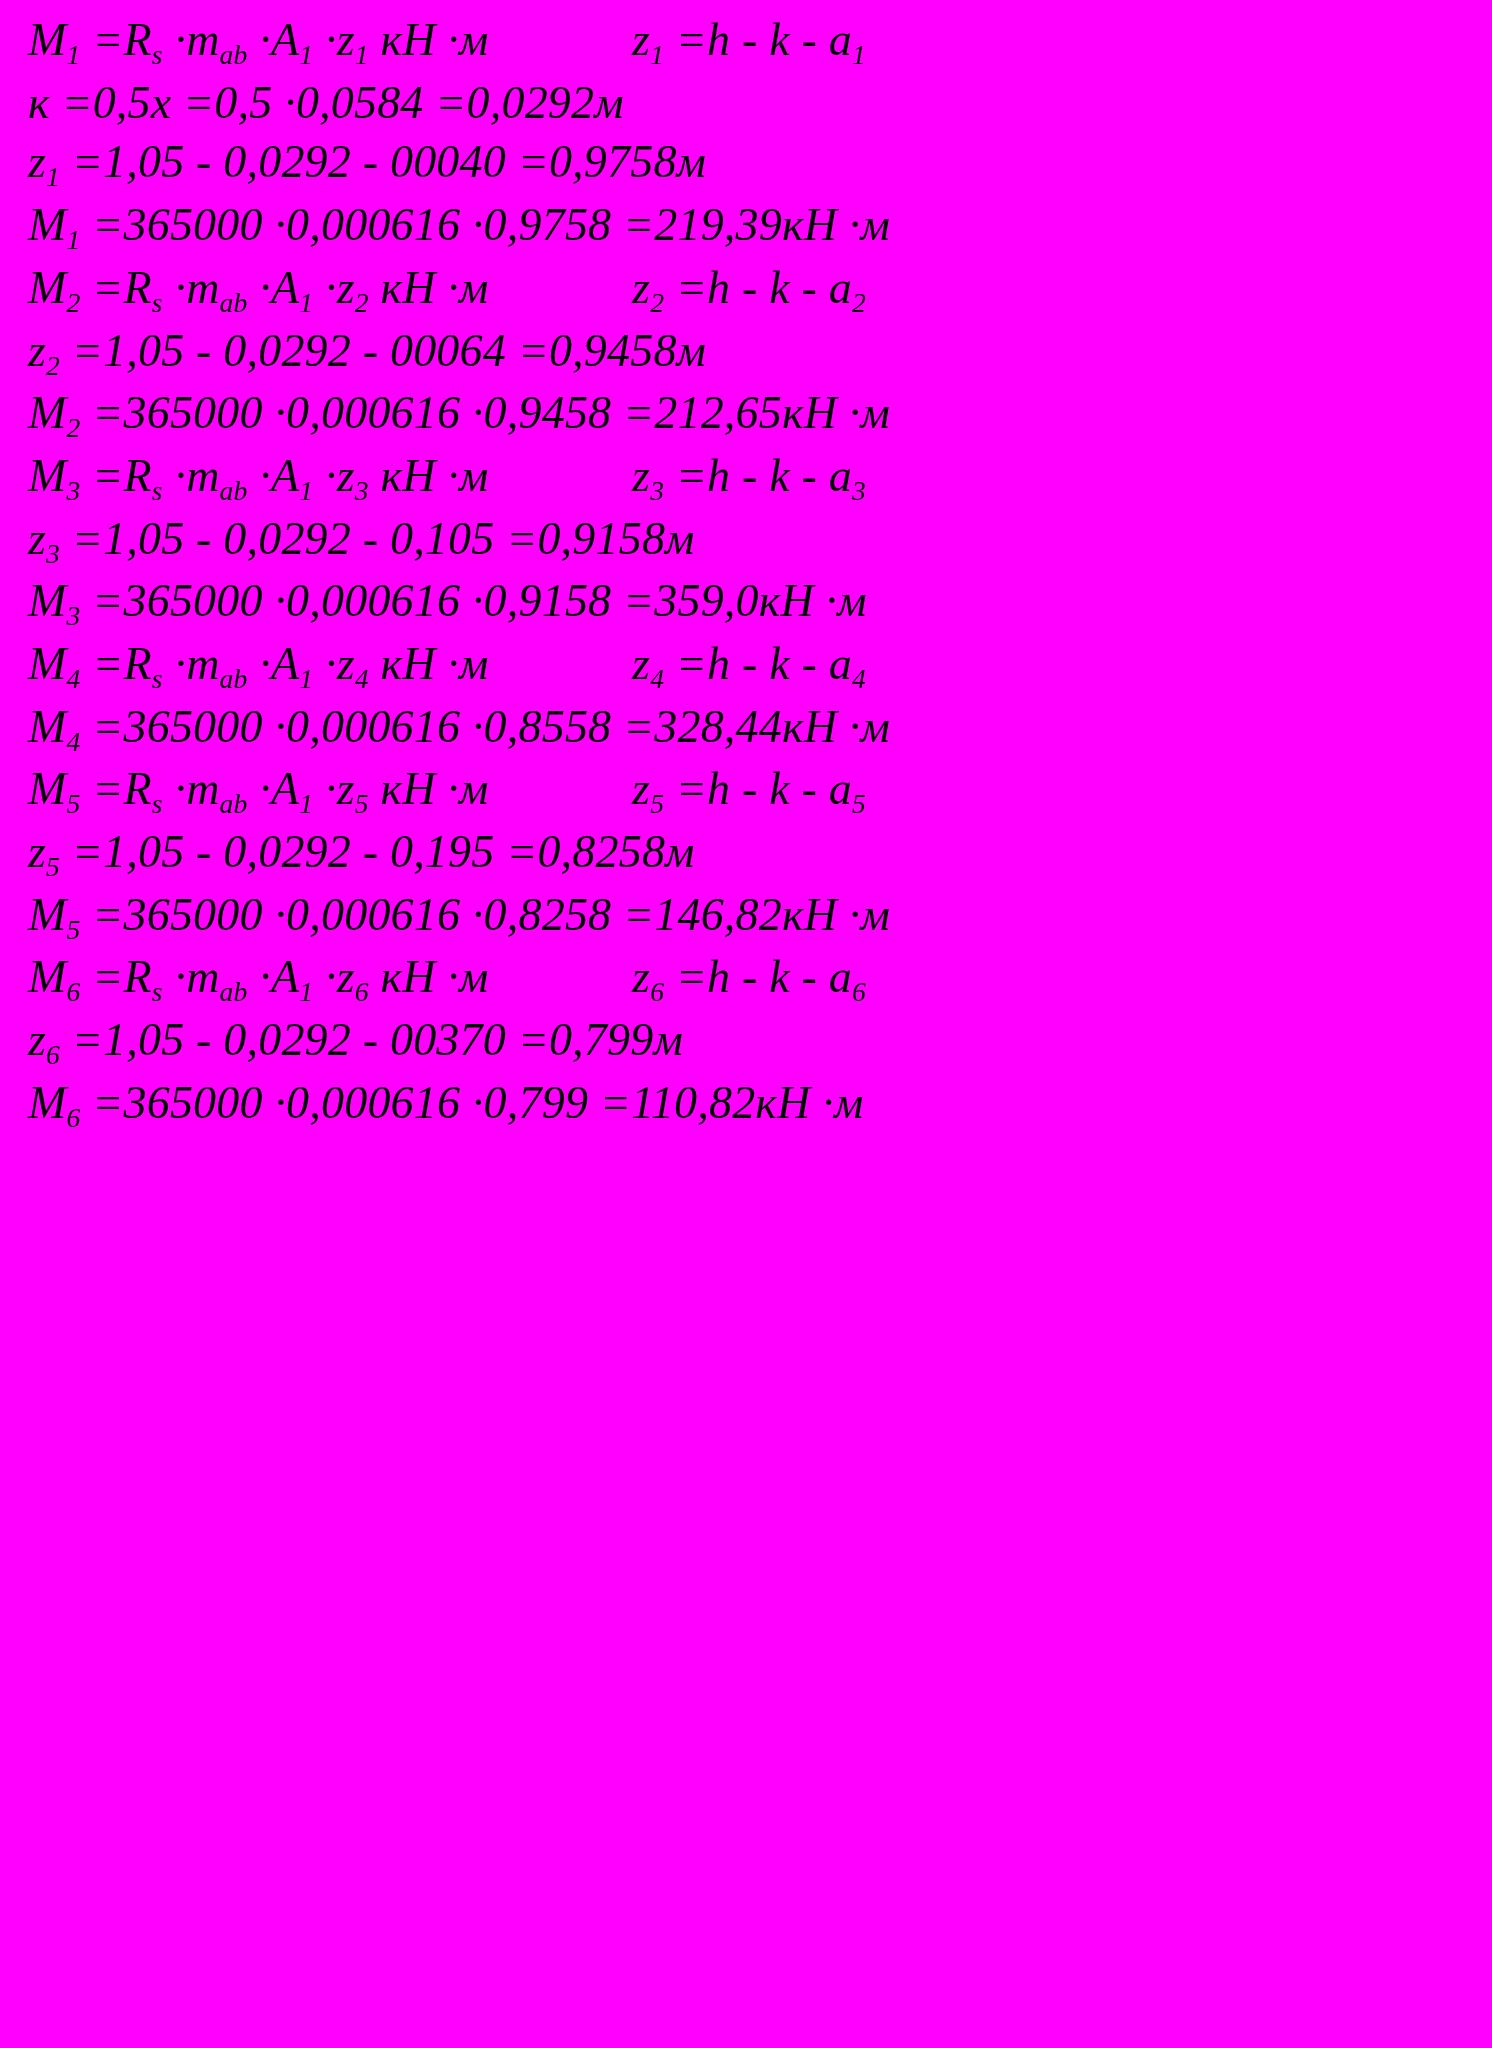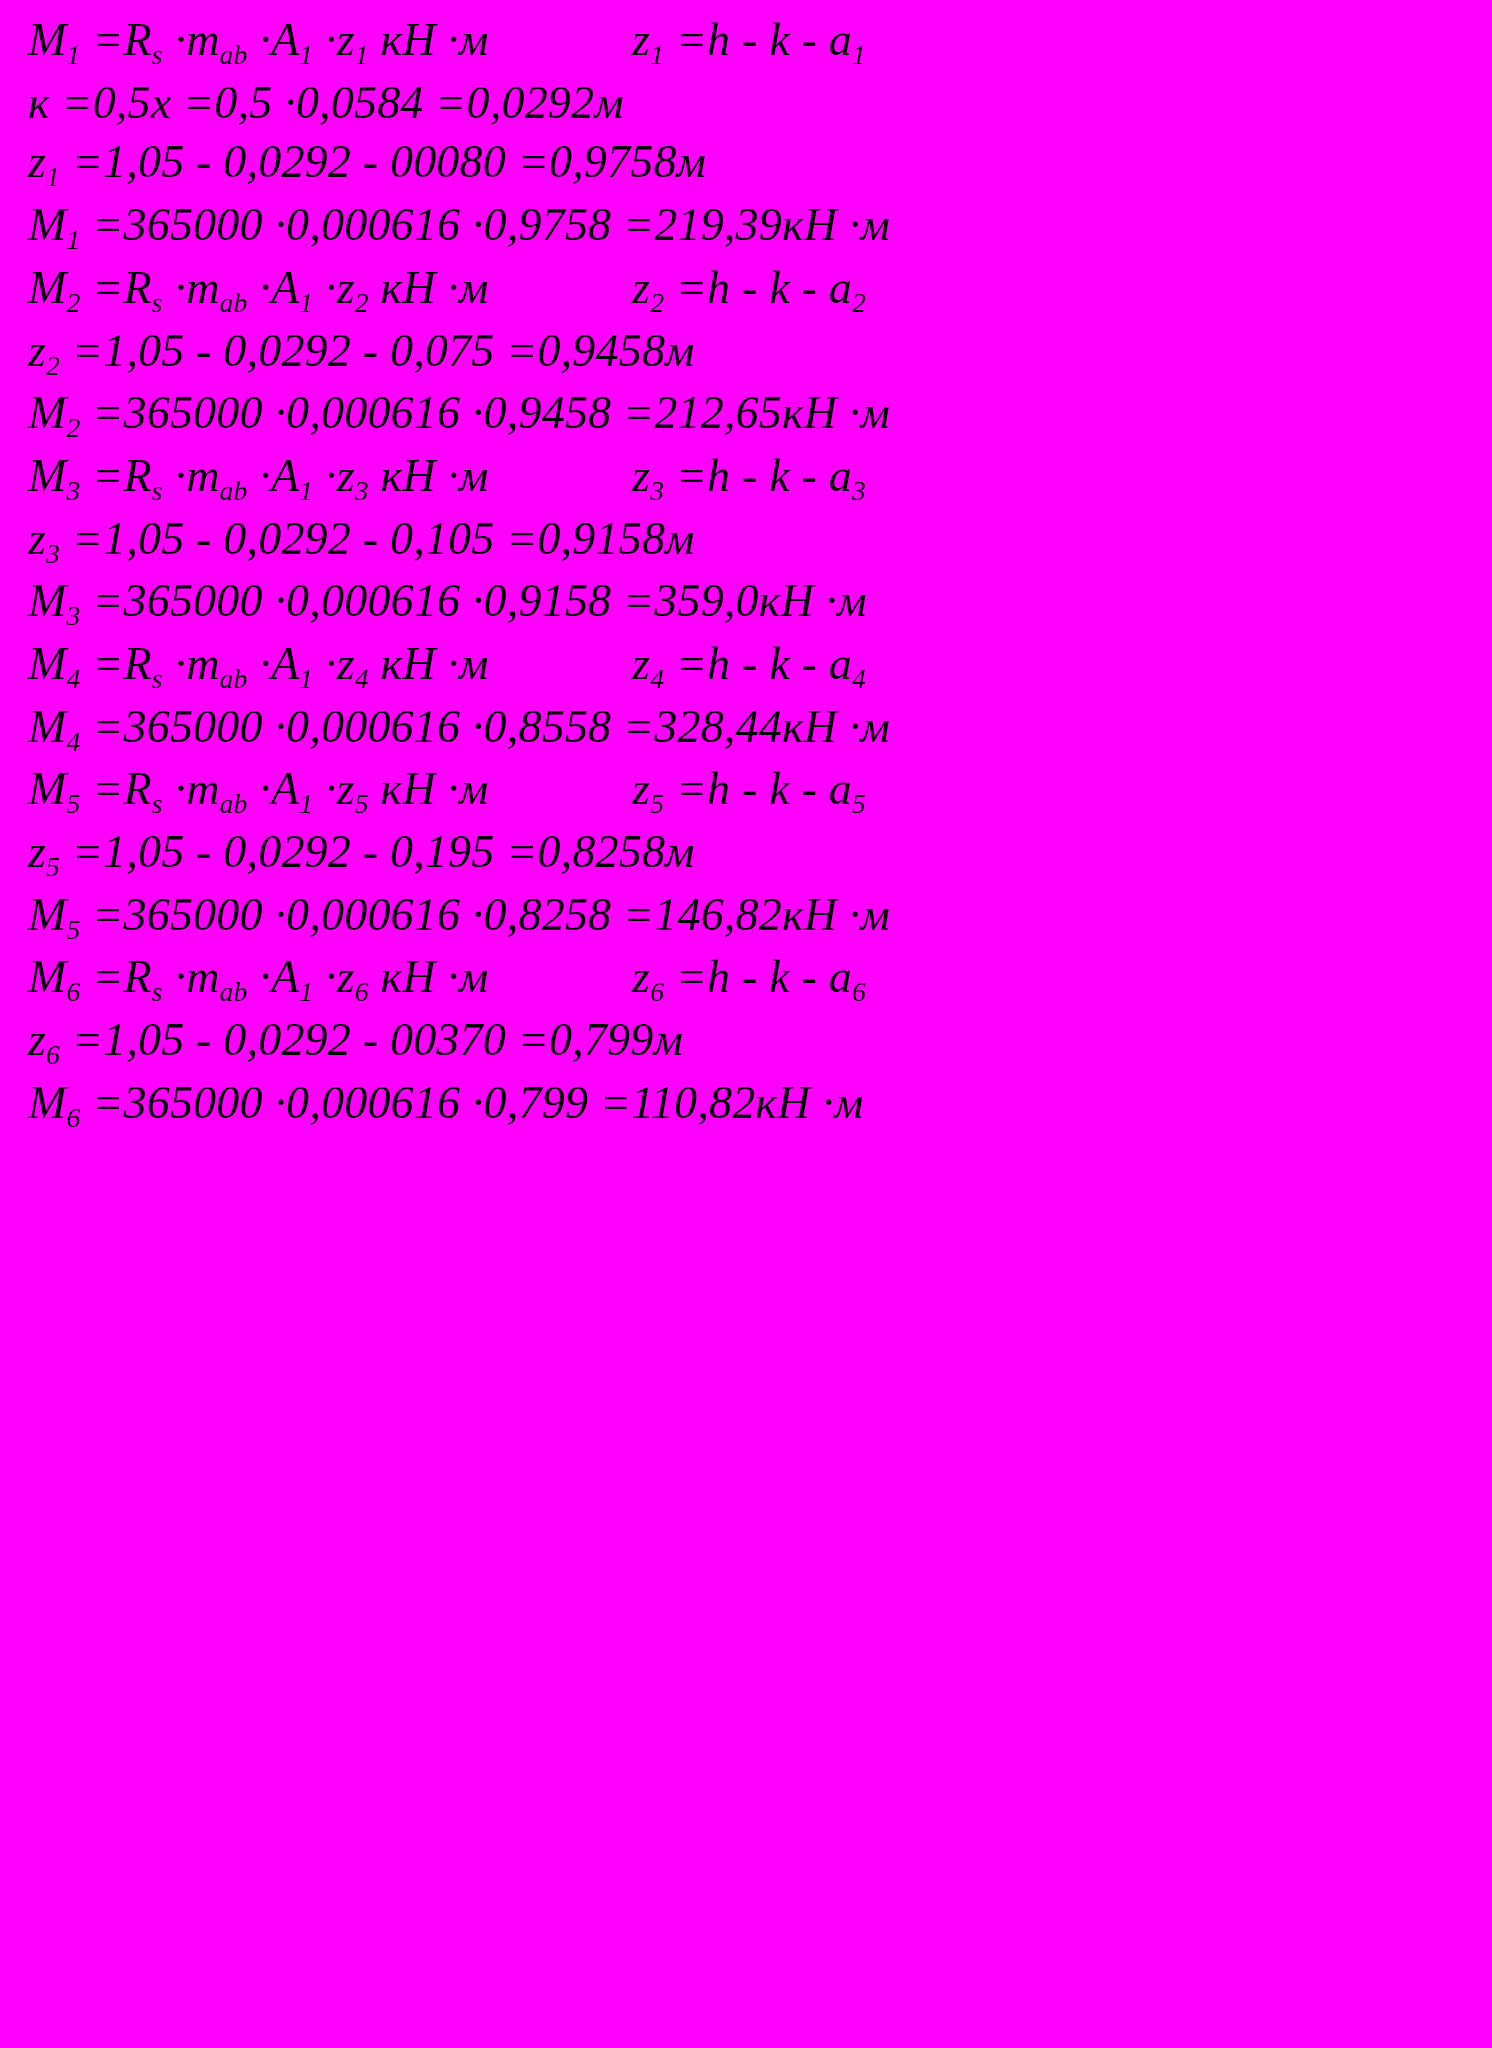--- a/index.html
+++ b/index.html
@@ -65,21 +65,21 @@
     <span>=</span><span>0,5</span><span class="up">x</span>
     <span>=</span><span>0,5</span>
     <span>·</span><span>0,0584</span>
     <span>=</span><span>0,0292</span><span class="up">м</span>
   </div>
 
   <div class="eq-line center">
     <span class="up">z</span><sub>1</sub>
     <span>=</span><span>1,05</span>
     <span>-</span> <span>0,0292</span>
-    <span>-</span> <span>00080</span>
+    <span>-</span> <span>00040</span>
     <span>=</span><span>0,9758</span><span class="up">м</span>
   </div>
 
   <div class="eq-line center">
     <span class="up">M</span><sub>1</sub>
     <span>=</span><span>365000</span>
     <span>·</span><span>0,000616</span>
     <span>·</span><span>0,9758</span>
     <span>=</span><span>219,39</span><span class="up">кН</span>
     <span>·</span><span class="up">м</span>
@@ -97,21 +97,21 @@
     <span class="up">z</span><sub>2</sub>
     <span>=</span><span class="up">h</span>
     <span>-</span> <span class="up">k</span>
     <span>-</span> <span class="up">a</span><sub>2</sub>
   </div>
 
   <div class="eq-line center">
     <span class="up">z</span><sub>2</sub>
     <span>=</span><span>1,05</span>
     <span>-</span> <span>0,0292</span>
-    <span>-</span> <span>0,075</span>
+    <span>-</span> <span>00064</span>
     <span>=</span><span>0,9458</span><span class="up">м</span>
   </div>
 
   <div class="eq-line center">
     <span class="up">M</span><sub>2</sub>
     <span>=</span><span>365000</span>
     <span>·</span><span>0,000616</span>
     <span>·</span><span>0,9458</span>
     <span>=</span><span>212,65</span><span class="up">кН</span>
     <span>·</span><span class="up">м</span>

